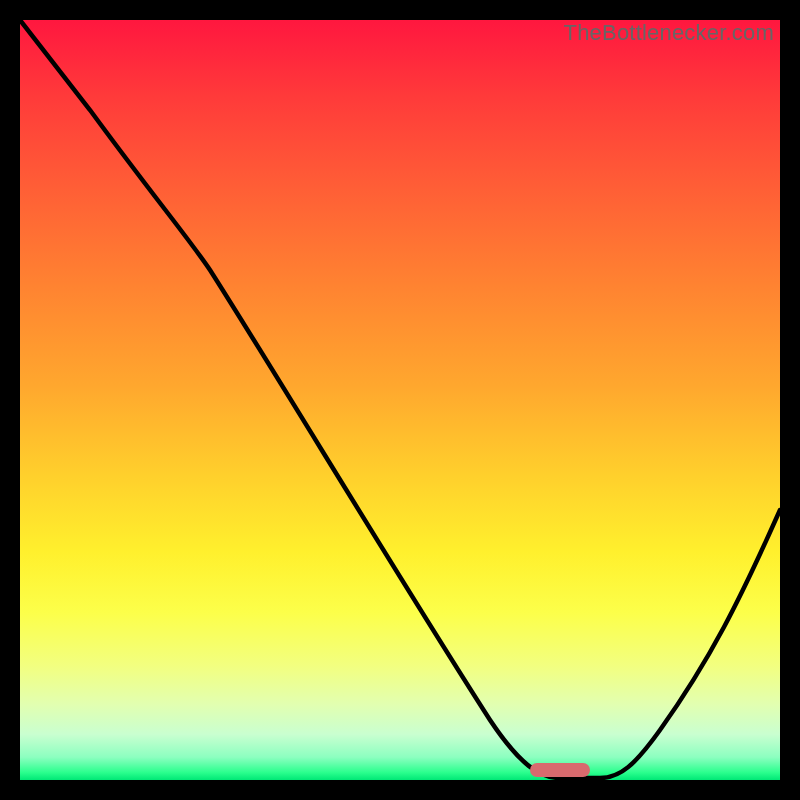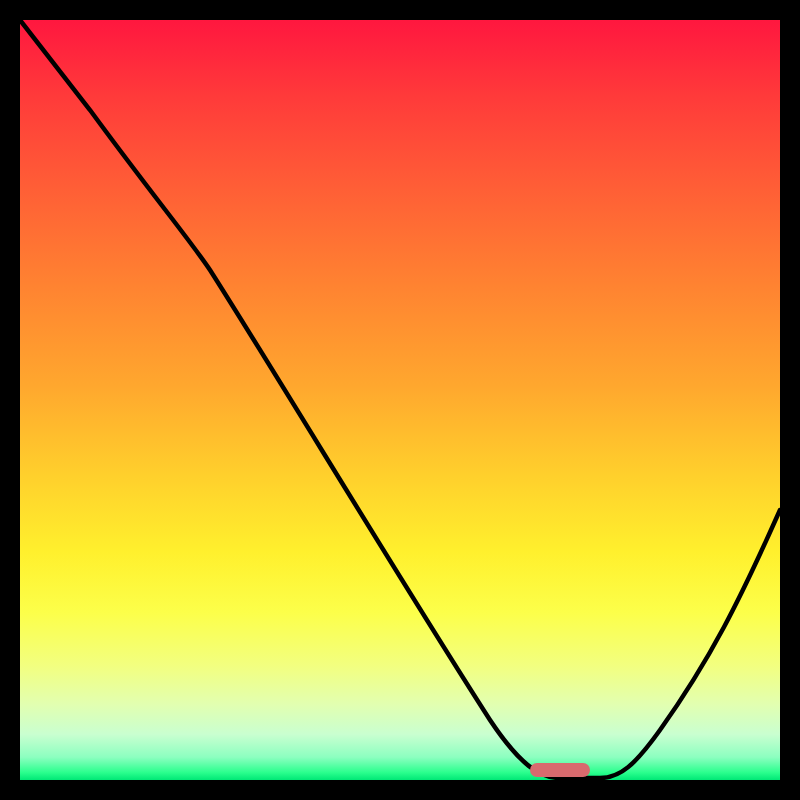--- a/index.html
+++ b/index.html
@@ -69,20 +69,21 @@
     left: 510px;
     top: 743px;
   }
 </style>
 </head>
 <body>
 
 <div class="frame">
   <div class="gradient"></div>
 
+  <div class="watermark">TheBottlenecker.com</div>
 
   <svg class="curve" viewBox="0 0 760 760" preserveAspectRatio="none">
     <path d="M 0 0
              L 70 90
              C 130 172, 170 220, 190 250
              C 260 360, 380 560, 470 700
              C 500 745, 520 758, 540 758
              L 580 758
              C 600 758, 615 745, 640 710
              C 690 640, 720 580, 760 490" fill="none" stroke="#000" stroke-width="4.5" stroke-linecap="round"></path>

